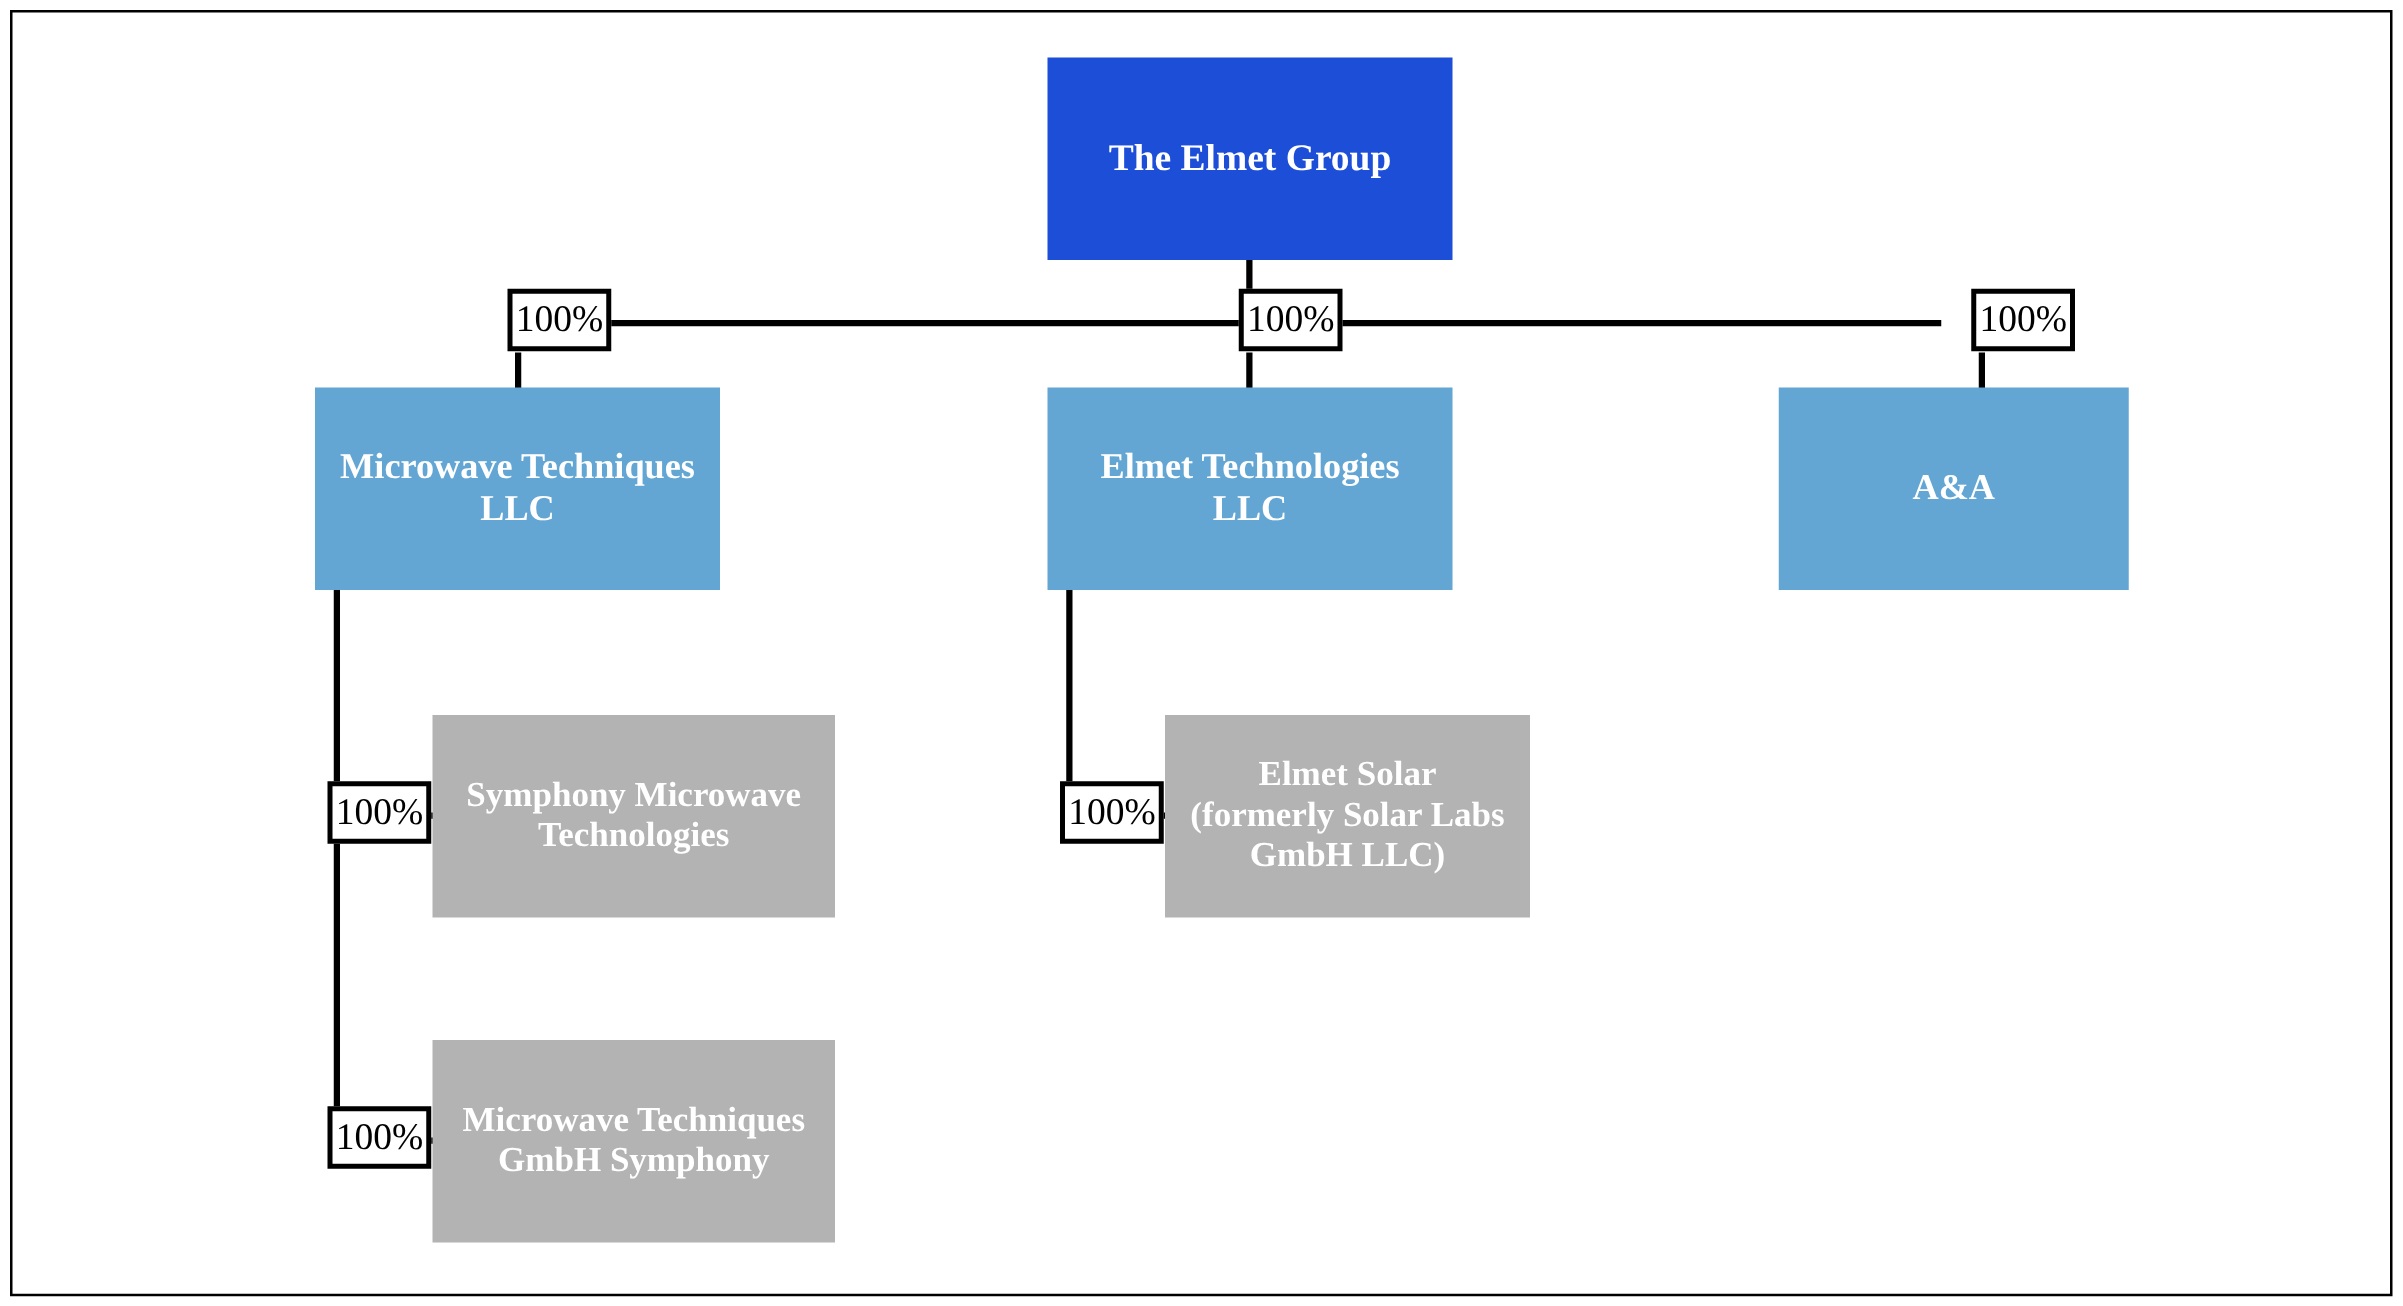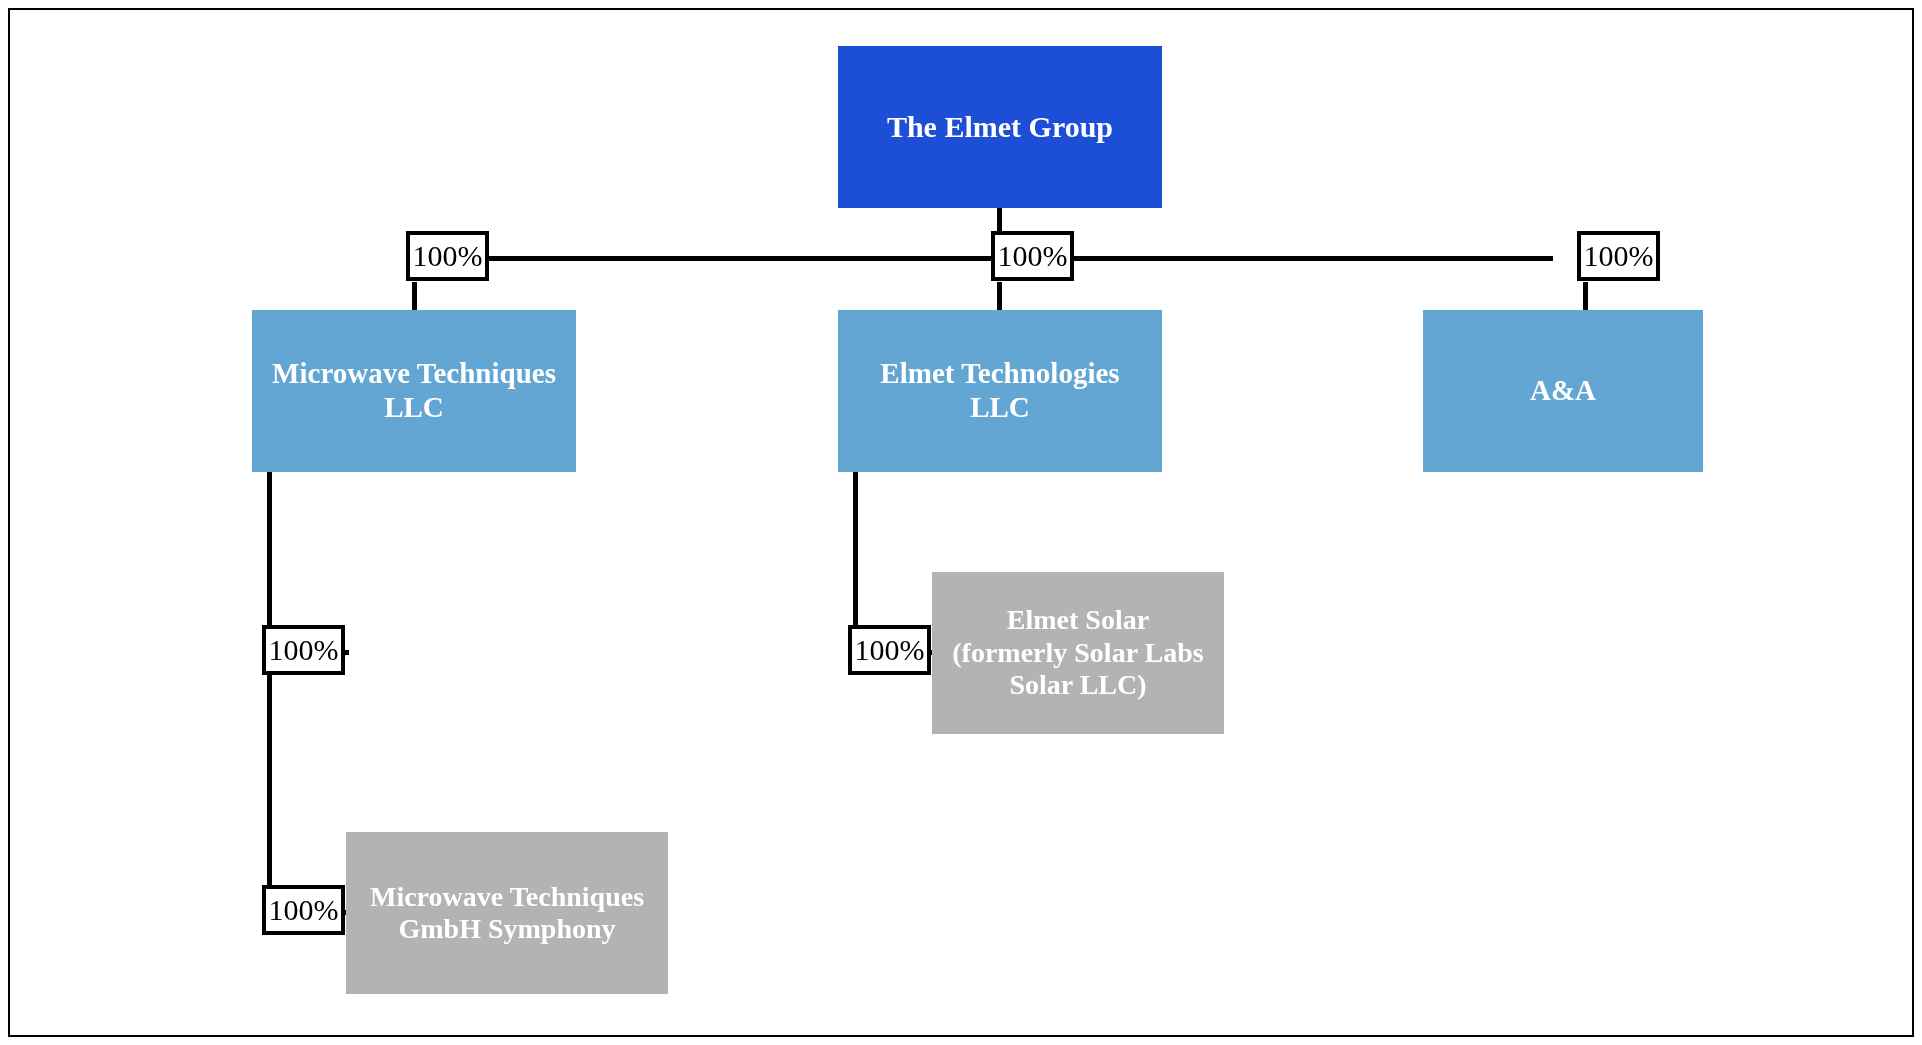--- a/index.html
+++ b/index.html
@@ -142,29 +142,35 @@
   </div>
 
   <div class="pct" style="left:227px; top:885px; width:83px; height:50px;">
     <span>100%</span>
   </div>
 
   <div class="pct" style="left:813px; top:625px; width:83px; height:50px;">
     <span>100%</span>
   </div>
 
+  <div class="node node-leaf" style="left:346px; top:572px; width:322px; height:162px;">
+    <span>
+      <span>Symphony Microwave</span><br>
+      <span>Technologies</span>
+    </span>
+  </div>
 
   <div class="node node-leaf" style="left:346px; top:832px; width:322px; height:162px;">
     <span>
       <span>Microwave Techniques</span><br>
       <span>GmbH Symphony</span>
     </span>
   </div>
 
   <div class="node node-leaf" style="left:932px; top:572px; width:292px; height:162px;">
     <span>
       <span>Elmet Solar</span><br>
       <span>(formerly Solar Labs</span><br>
-      <span>Solar LLC)</span>
+      <span>GmbH LLC)</span>
     </span>
   </div>
 
 </div>
 
 </body></html>

